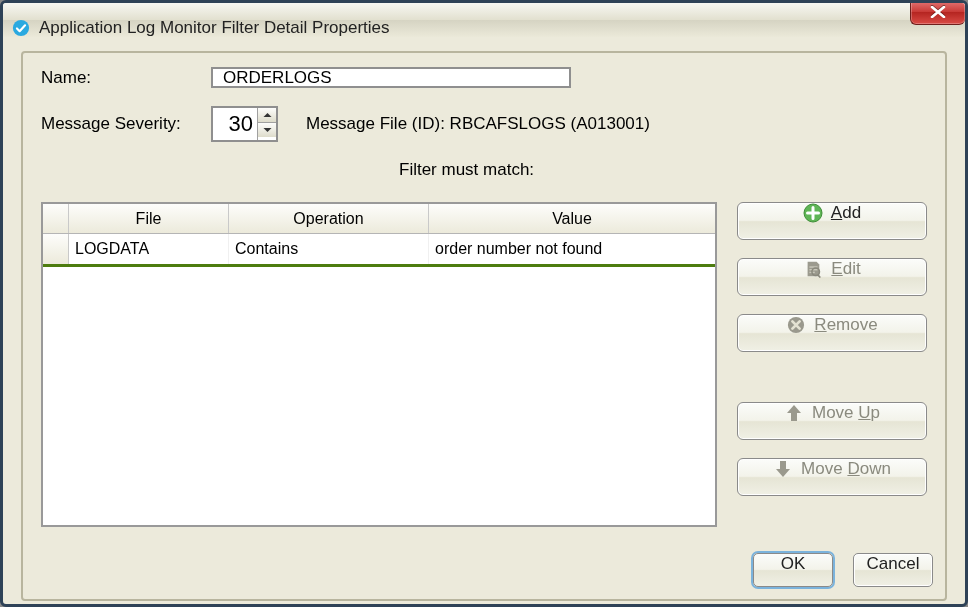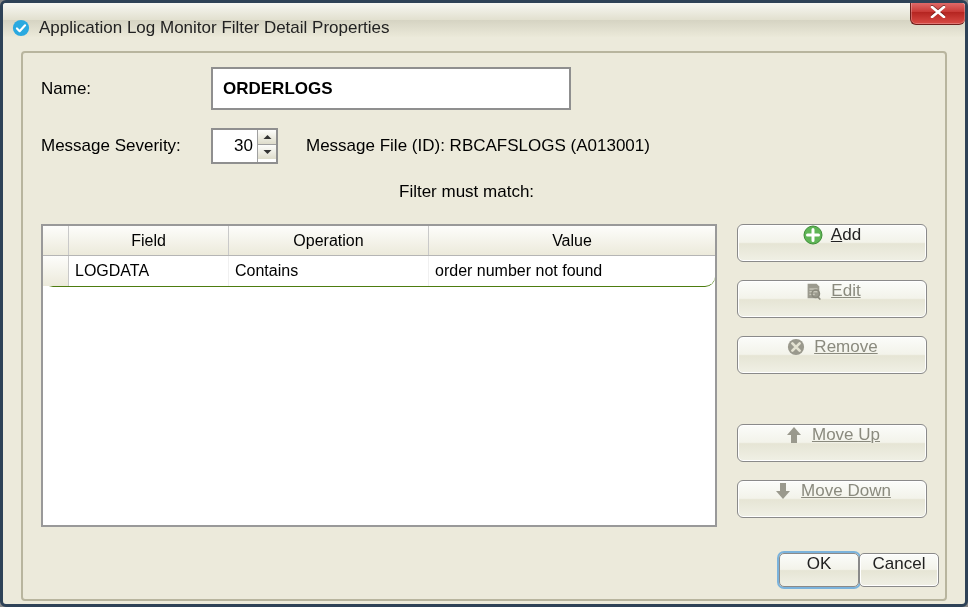--- a/index.html
+++ b/index.html
@@ -76,42 +76,41 @@
   .row{
     display:flex;
     align-items:center;
     margin-bottom:18px;
   }
   .lbl{
     width:170px;
     font-size:17px;
   }
   .text-input{
-    height:43px;
+    height:21px;
     border:2px solid #8f8f8f;
     background:#fff;
     font-size:17px;
     padding:0 10px;
     box-sizing:border-box;
-    font-weight:bold;
   }
   .name-input{width:360px;}
 
   .spinner{
     display:inline-flex;
     height:32px;
     border:2px solid #8f8f8f;
     background:#fff;
     overflow:hidden;
   }
   .spinner input{
     width:36px;
     border:none;
     text-align:right;
-    font-size:17px;
+    font-size:22px;
     padding:0 4px;
     outline:none;
   }
   .spin-btns{
     display:flex;
     flex-direction:column;
     border-left:1px solid #a0a0a0;
   }
   .spin-btn{
     width:18px;height:14px;
@@ -169,22 +168,21 @@
     display:flex;align-items:center;justify-content:center;
     font-size:16px;
     border-right:1px solid #c9c9c9;
     box-sizing:border-box;
   }
   .grid-header .cell:last-child{border-right:none;}
   .grid-body{flex:1;overflow:auto;}
   .grid-row{
     display:flex;
     height:30px;
-    border-bottom:1px solid #4d7c0f;
-    border-radius:10px;
+    border-bottom:3px solid #4d7c0f;
   }
   .grid-row .cell{
     display:flex;align-items:center;
     padding:0 6px;
     font-size:16px;
     border-right:1px solid #f0f0f0;
     box-sizing:border-box;
   }
   .grid-row .cell:last-child{border-right:none;}
   .rowhdr{
@@ -209,31 +207,31 @@
     background:linear-gradient(to bottom,#fbfcfa 0%,#f3f3ea 48%,#e6e5d5 52%,#f0f0e5 100%);
     display:flex;
     align-items:flex-start;
     justify-content:center;
     gap:8px;
     font-size:17px;
     color:#222;
     box-shadow:0 0 0 1px #fff inset;
     box-sizing:border-box;
   }
-  .btn.disabled{color:#8a8a7e;text-decoration:underline;}
+  .btn.disabled{color:#8a8a7e;}
   .btn .u{text-decoration:underline;}
   .btn-icon{width:20px;height:20px;display:inline-flex;align-items:center;justify-content:center;}
   .gap{height:14px;}
 
   .footer{
     position:absolute;
-    right:6px;
+    right:12px;
     bottom:12px;
     display:flex;
-    gap:0;
+    gap:20px;
   }
   .footer .btn{width:80px;height:34px;border-radius:5px;font-size:17px;}
   .footer .btn.ok{box-shadow:0 0 0 2px #7bb3dc;}
 
 </style>
 </head>
 <body>
 
 <div class="window">
 
@@ -284,21 +282,21 @@
       </div>
 
       <div class="row" style="margin-bottom:22px;flex-direction:column;">
         <div class="lbl">Filter must match:</div>
       </div>
 
       <div class="middle" style="margin-bottom:56px;">
         <div class="grid-wrap">
           <div class="grid-header">
             <div class="cell rowhdr c0"></div>
-            <div class="cell c1">Field</div>
+            <div class="cell c1">File</div>
             <div class="cell c2">Operation</div>
             <div class="cell c3">Value</div>
           </div>
           <div class="grid-body" id="grid-body">
               <div class="grid-row">
                 <div class="cell rowhdr c0"></div>
                 <div class="cell c1">LOGDATA</div>
                 <div class="cell c2">Contains</div>
                 <div class="cell c3">order number not found</div>
               </div>

